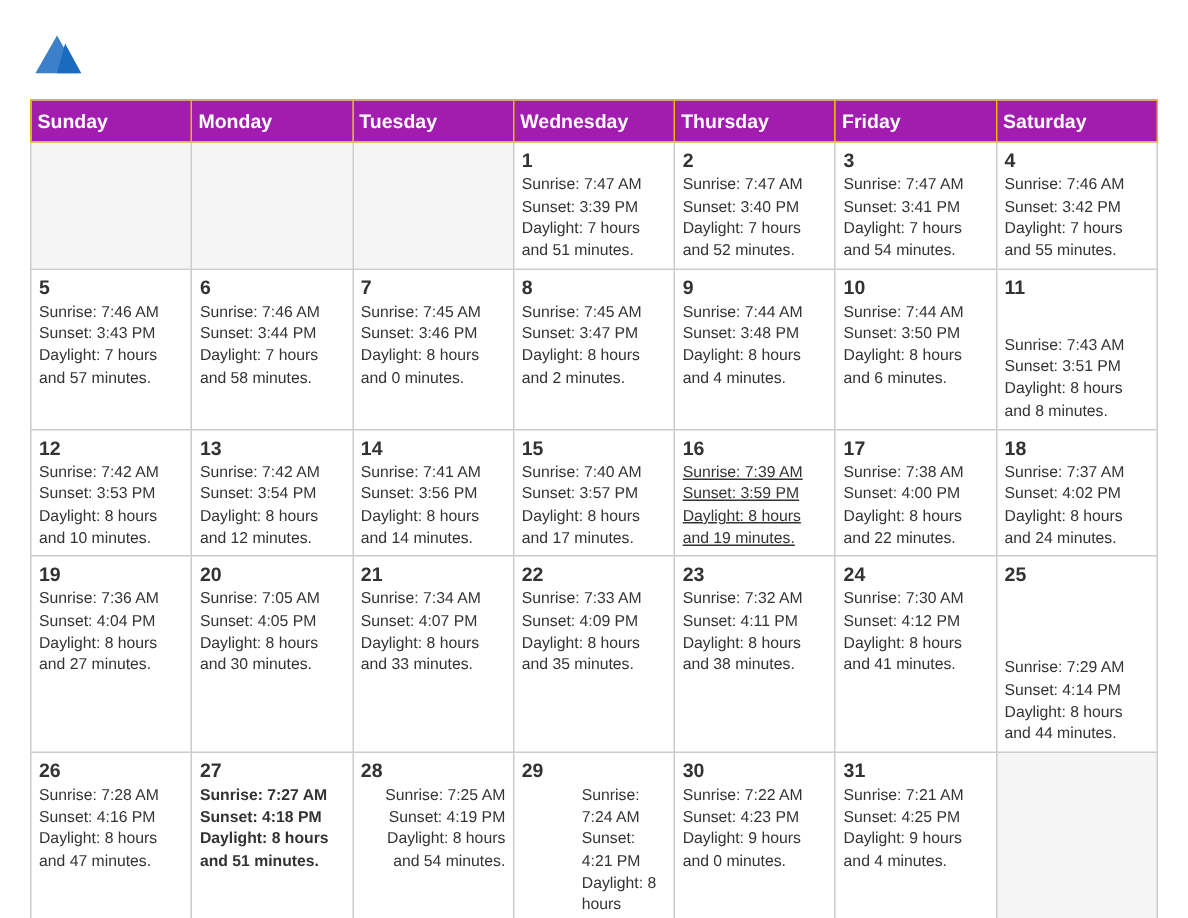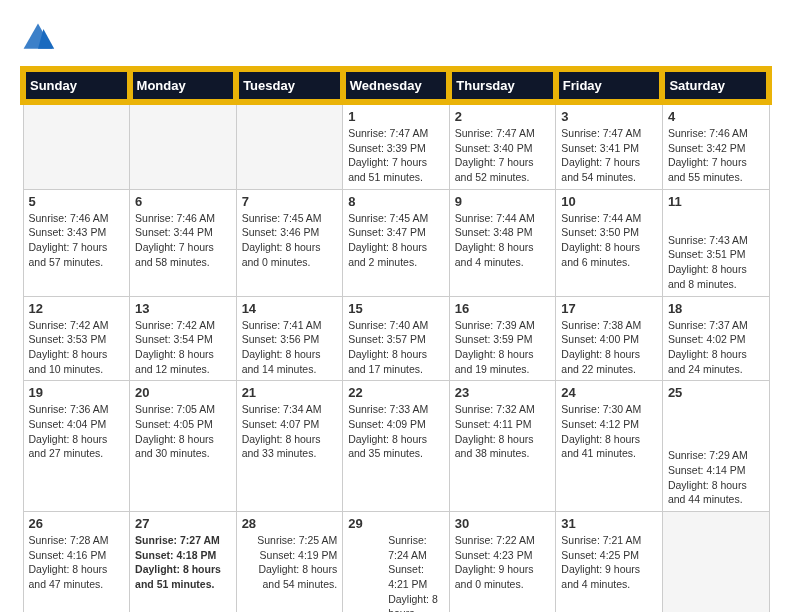--- a/index.html
+++ b/index.html
@@ -46,27 +46,27 @@
       font-size: 16px;
       font-weight: normal;
       color: #333;
     }
     .calendar {
       width: 100%;
       border-collapse: collapse;
       font-size: 11px;
     }
     .calendar thead tr th {
-      background-color: #0f172a;
+      background-color: #a21caf;
       color: #fff;
       padding: 6px 4px;
       text-align: left;
       font-size: 13px;
       font-weight: bold;
-      border: 6px solid #eab308;
+      border: 1px solid #eab308;
     }
     .calendar tbody tr td {
       vertical-align: top;
       padding: 4px 5px;
       border: 1px solid #ccc;
       min-width: 100px;
       width: 14.28%;
       min-height: 80px;
       background: #fff;
       color: #333;
@@ -231,21 +231,21 @@
         </td>
         <td>
           <span class="day-num">15</span>
           <div class="day-info" style="white-space: pre-line;">Sunrise: 7:40 AM
 Sunset: 3:57 PM
 Daylight: 8 hours
 and 17 minutes.</div>
         </td>
         <td>
           <span class="day-num">16</span>
-          <div class="day-info" style="white-space: pre-line;">Sunrise: 7:39 AM
+          <div class="day-info" style="white-space: pre-line; text-decoration: underline;">Sunrise: 7:39 AM
 Sunset: 3:59 PM
 Daylight: 8 hours
 and 19 minutes.</div>
         </td>
         <td>
           <span class="day-num">17</span>
           <div class="day-info" style="white-space: pre-line;">Sunrise: 7:38 AM
 Sunset: 4:00 PM
 Daylight: 8 hours
 and 22 minutes.</div>

